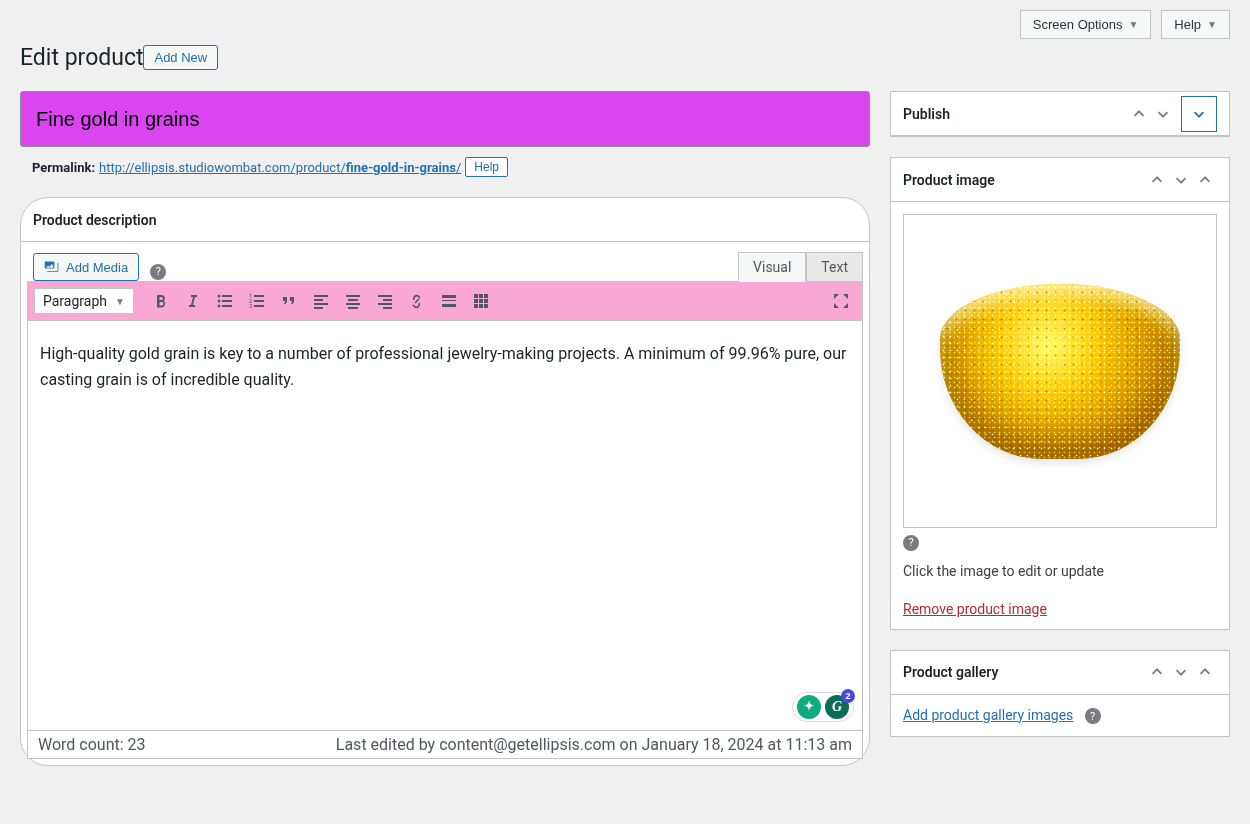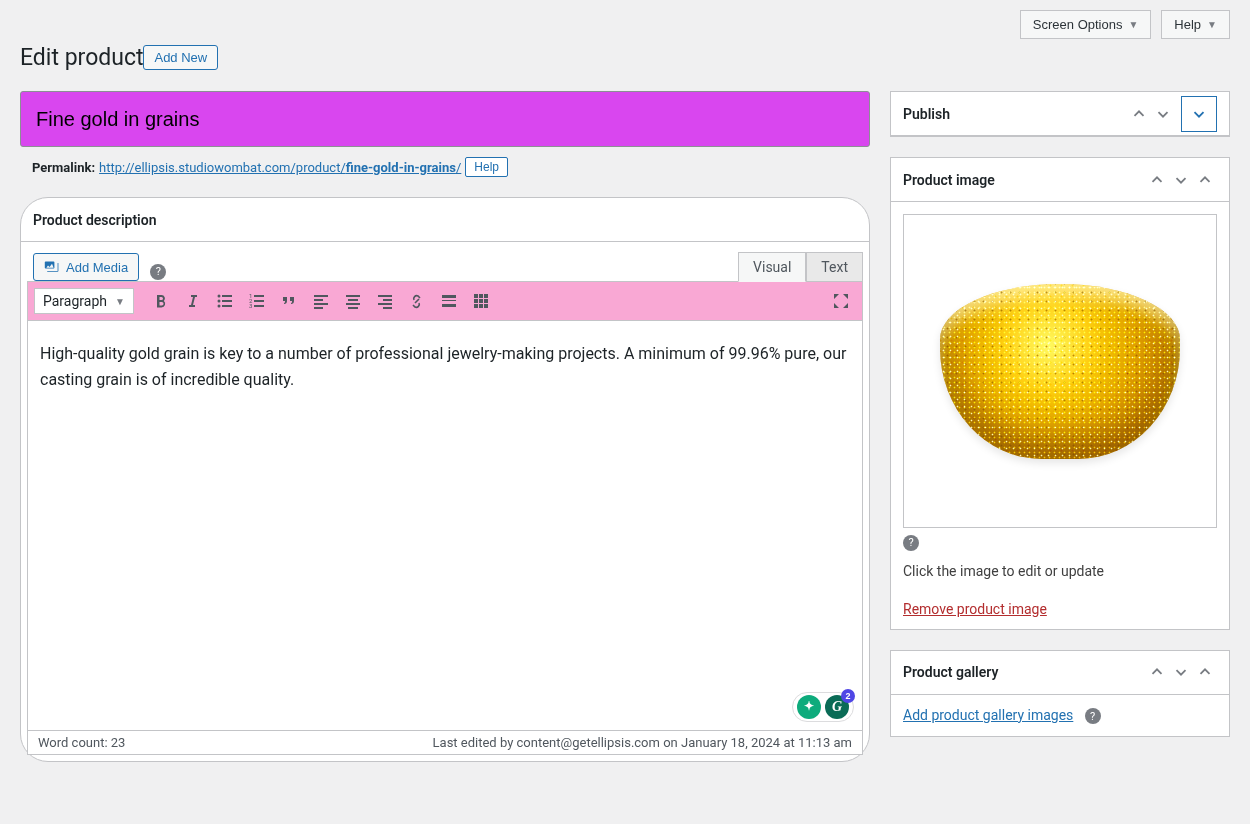--- a/index.html
+++ b/index.html
@@ -25,21 +25,21 @@
 .help-dot { display: inline-flex; width: 16px; height: 16px; background: #787c82; color: #fff; border-radius: 50%; align-items: center; justify-content: center; font-size: 11px; margin-left: 8px; vertical-align: middle; }
 .editor-tabs { display: flex; }
 .editor-tab { border: 1px solid #c3c4c7; background: #e9e9e9; padding: 6px 14px; font-size: 14px; cursor: pointer; border-bottom: none; color: #50575e; }
 .editor-tab.active { background: #f6f7f7; border-bottom: 1px solid #f6f7f7; margin-bottom: -1px; }
 .tinymce-toolbar { border: 1px solid #c3c4c7; background: #f9a8d4; padding: 4px 6px; display: flex; align-items: center; gap: 2px; }
 .format-select { border: 1px solid #c3c4c7; background: #fff; padding: 4px 8px; font-size: 14px; display: flex; align-items: center; gap: 8px; cursor: pointer; margin-right: 10px; }
 .tb-btn { width: 30px; height: 30px; display: inline-flex; align-items: center; justify-content: center; cursor: pointer; color: #50575e; }
 .tb-btn svg { width: 20px; height: 20px; fill: #50575e; }
 .spacer { flex: 1; }
 .editor-content { border: 1px solid #c3c4c7; border-top: none; background: #fff; padding: 20px 12px; min-height: 410px; font-size: 16px; line-height: 1.6; position: relative; }
-.editor-status { border: 1px solid #c3c4c7; border-top: none; background: #fff; padding: 4px 10px; display: flex; justify-content: space-between; font-size: 13px; color: #50575e; }
+.editor-status { border: 1px solid #c3c4c7; border-top: none; background: #fff; padding: 4px 10px; display: flex; justify-content: space-between; font-size: 16px; color: #50575e; }
 .panel-toggles { display: flex; align-items: center; gap: 0; }
 .panel-toggle { width: 24px; height: 24px; display: inline-flex; align-items: center; justify-content: center; cursor: pointer; color: #787c82; }
 .panel-toggle svg { width: 18px; height: 18px; stroke: #787c82; stroke-width: 2; fill: none; }
 .panel-toggle.boxed { border: 1px solid #2271b1; color: #2271b1; width: 36px; height: 36px; margin-left: 6px; }
 .side-postbox-body { padding: 12px; font-size: 13px; }
 .img-frame { border: 1px solid #c3c4c7; width: 100%; aspect-ratio: 1/1; display: flex; align-items: center; justify-content: center; background: #fff; overflow: hidden; margin-bottom: 6px; cursor: pointer; position: relative; }
 .gold-pile { width: 240px; height: 175px; border-radius: 130px 130px 110px 110px / 60px 60px 120px 120px; background: radial-gradient(circle at 45% 35%, #fce97a 0%, #e6c43a 25%, #c99a16 50%, #b17e0b 70%, #6e4e04 100%); box-shadow: inset 0 -18px 30px rgba(90,60,0,0.45), inset 0 10px 18px rgba(255,252,210,0.75), 0 4px 8px rgba(0,0,0,0.1); position: relative; filter: contrast(1.15) saturate(1.2); }
 .gold-pile::before, .gold-pile::after { content: ""; position: absolute; inset: 0; border-radius: inherit; background-image: radial-gradient(circle, rgba(255,255,220,0.9) 0.5px, transparent 1.2px), radial-gradient(circle, rgba(120,80,10,0.6) 0.6px, transparent 1.3px); }
 .gold-pile::before { background-size: 7px 7px, 9px 9px; background-position: 0 0, 3px 4px; opacity: 0.9; }
 .gold-pile::after { background-size: 5px 5px, 11px 11px; background-position: 2px 1px, 6px 7px; mix-blend-mode: overlay; opacity: 0.8; }

